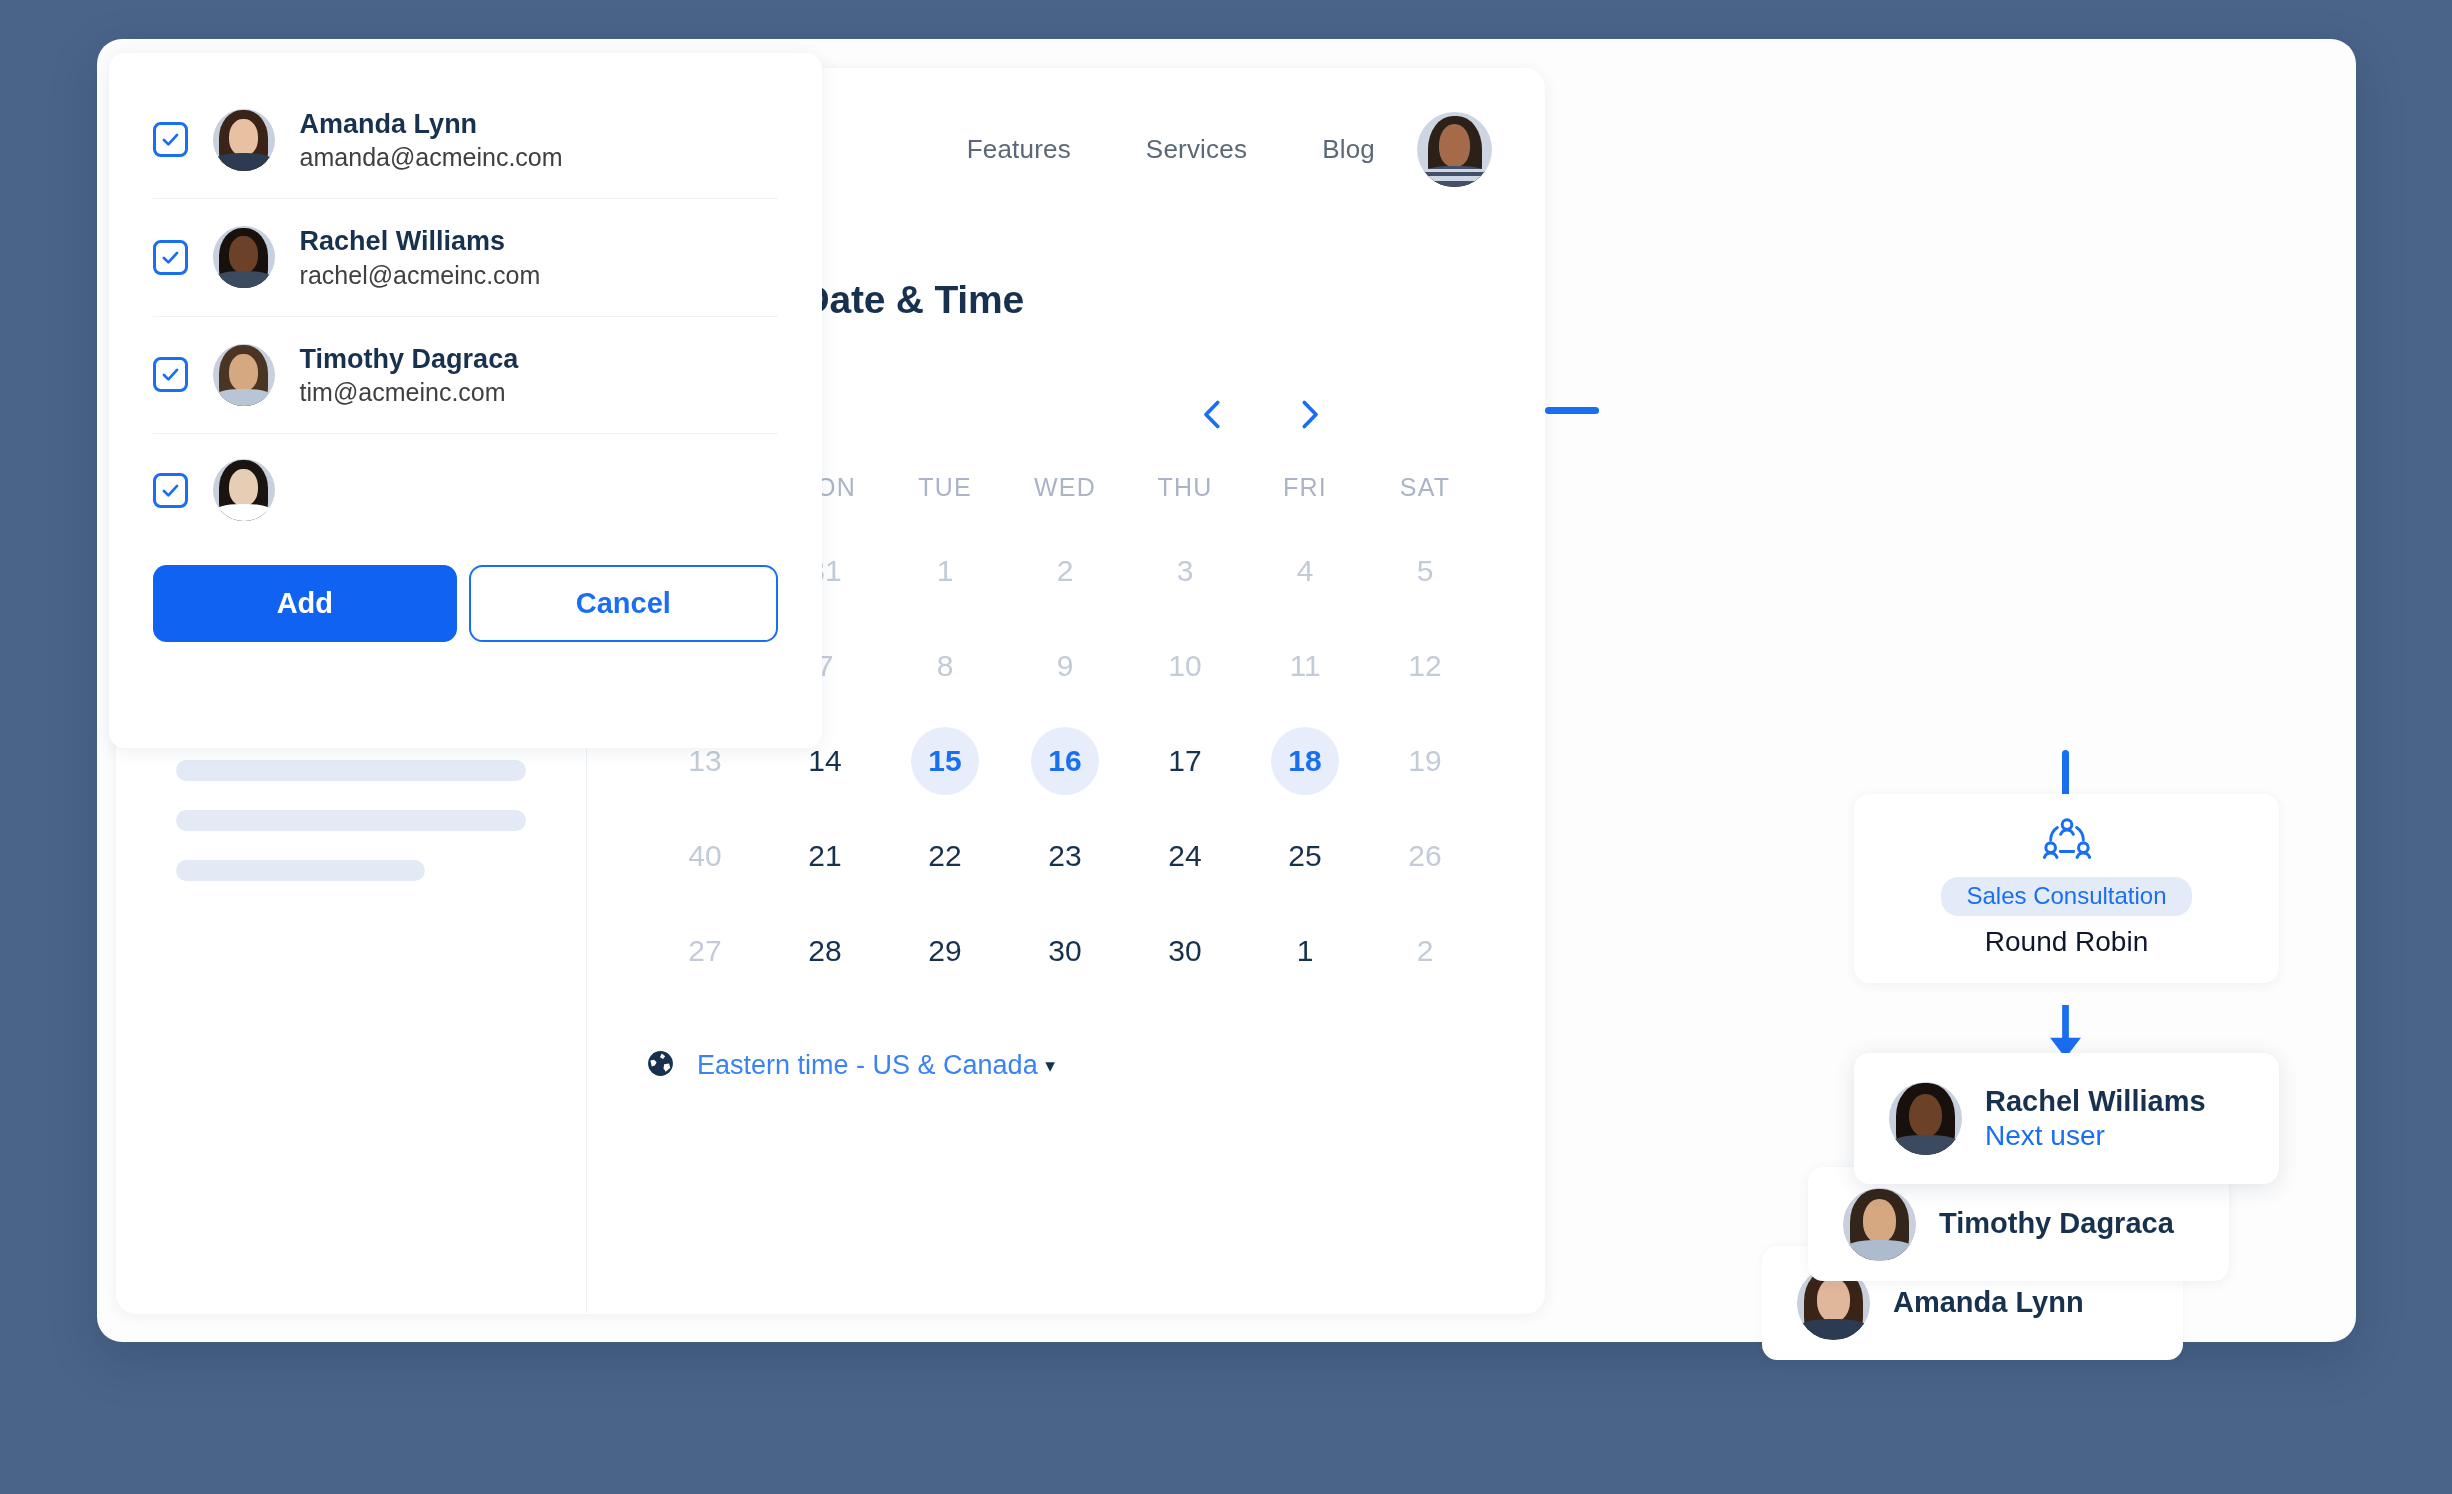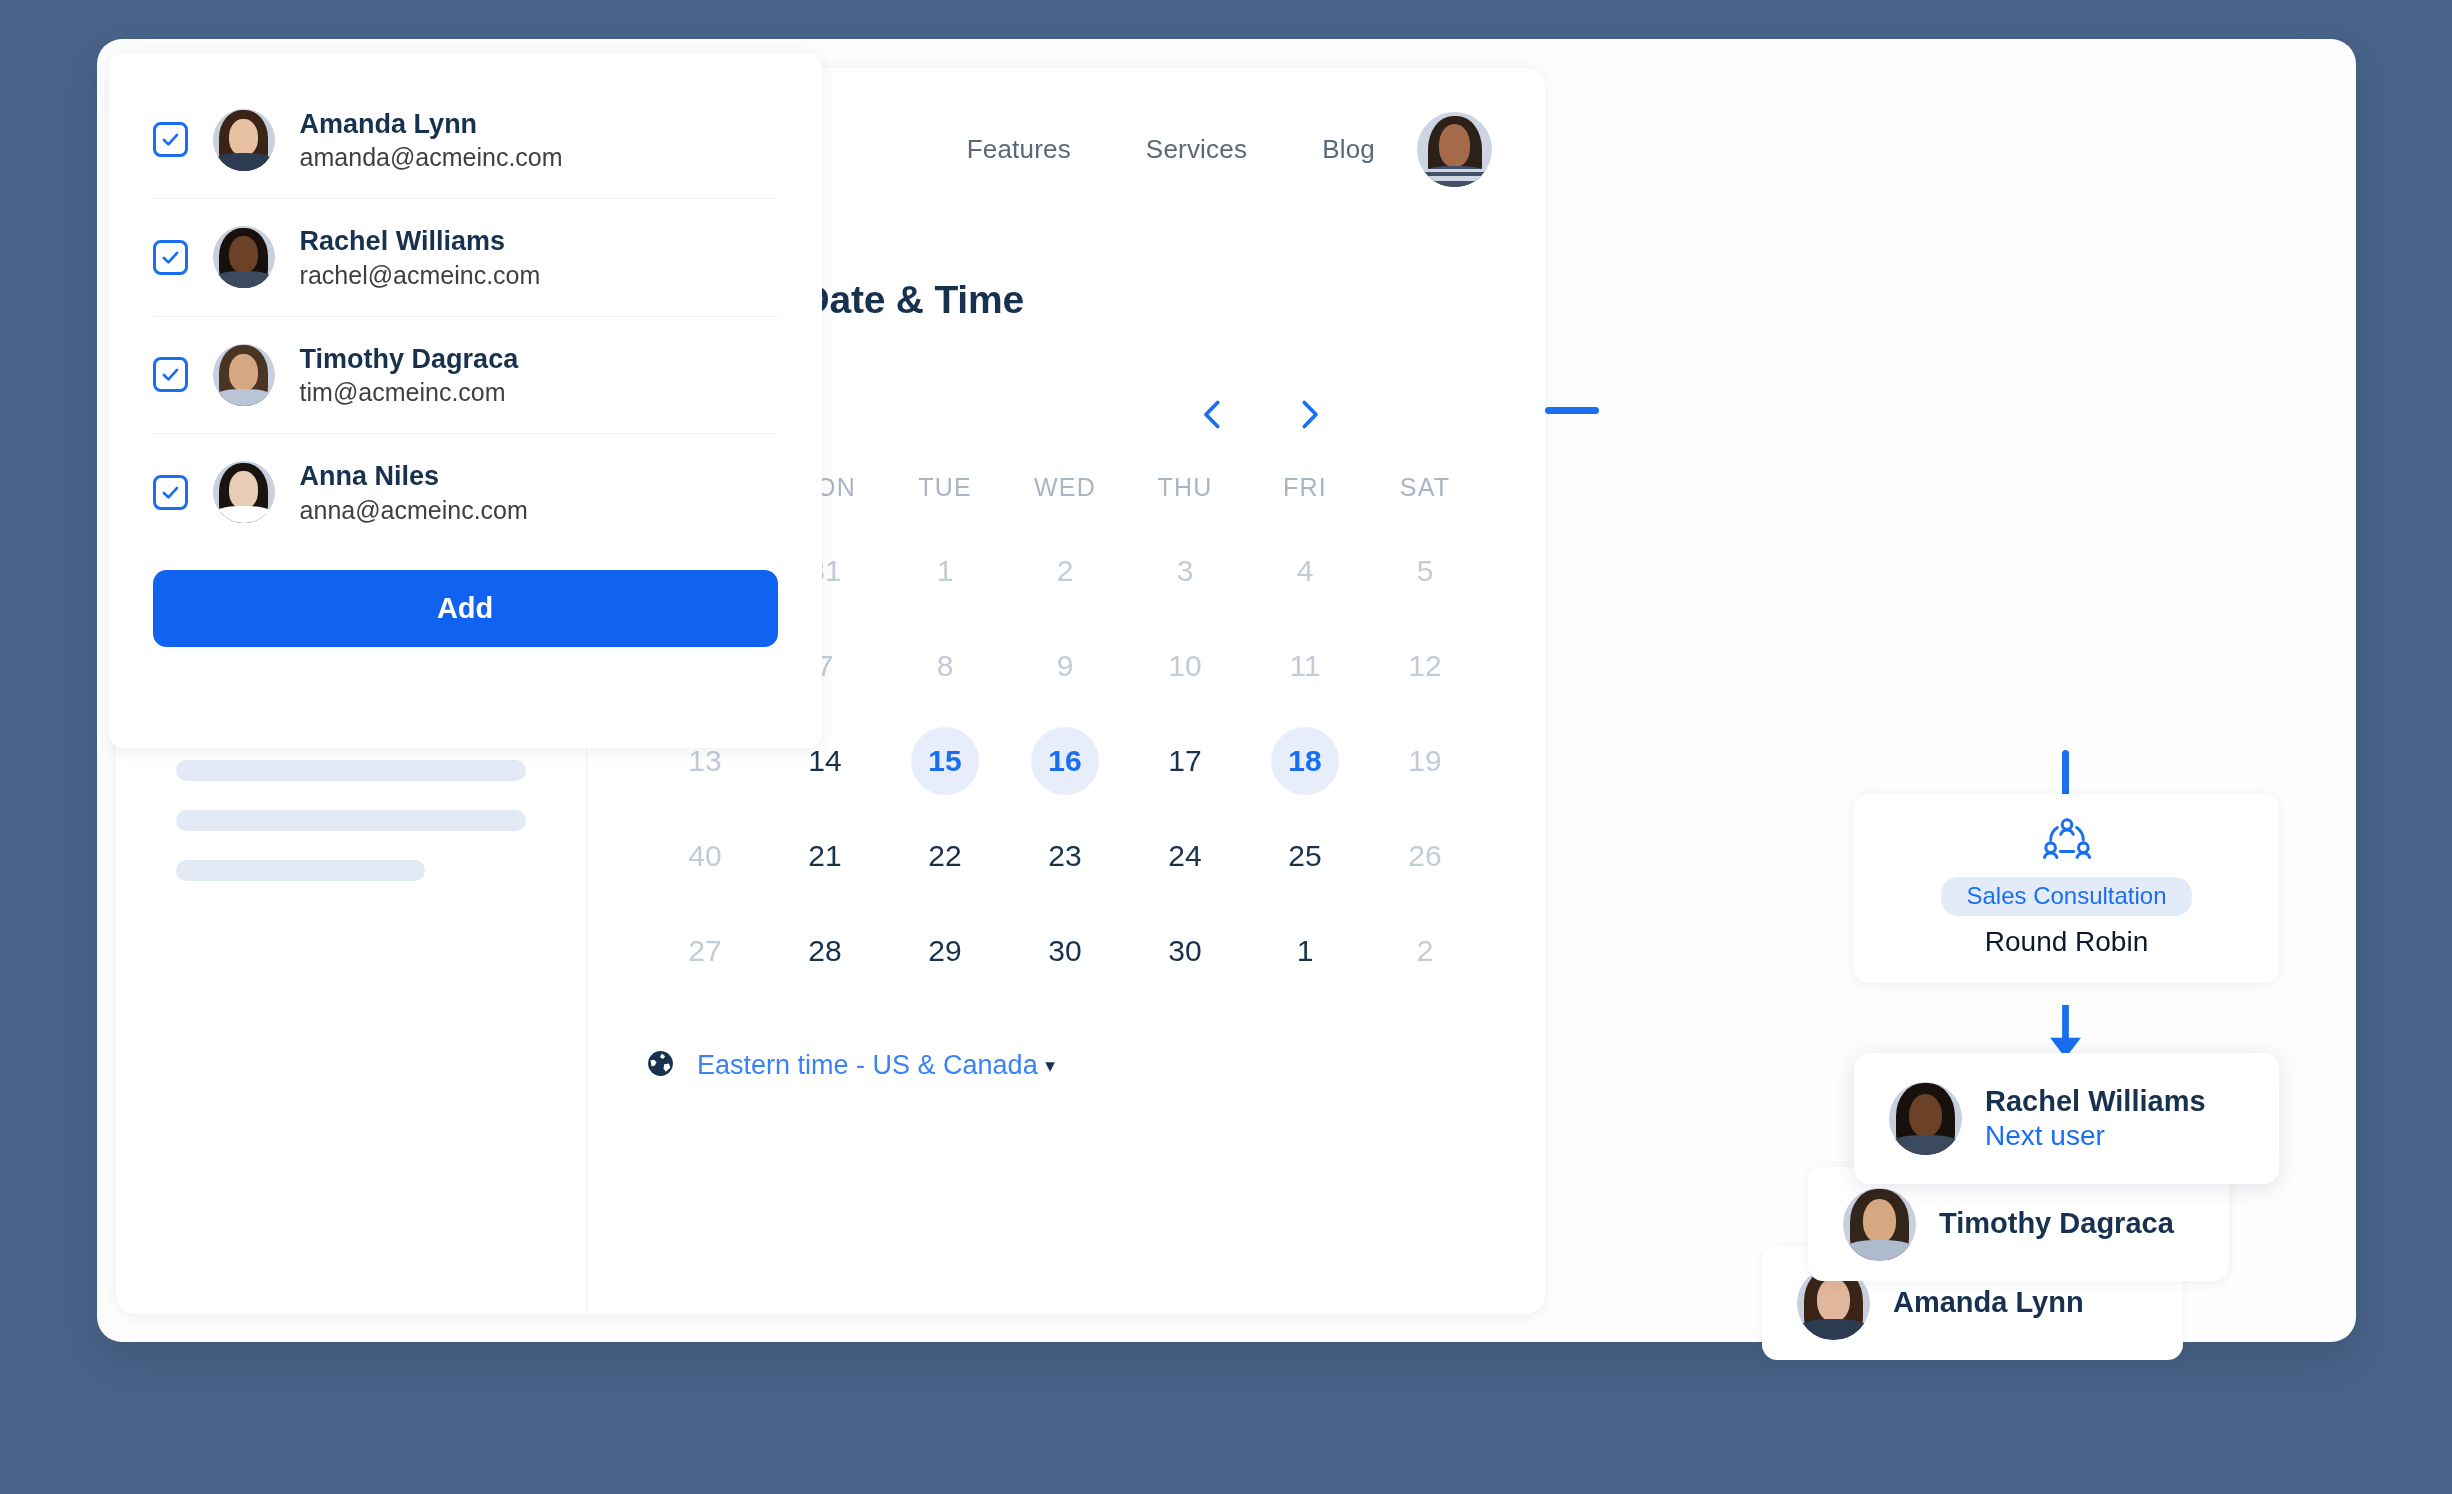--- a/index.html
+++ b/index.html
@@ -472,28 +472,25 @@
           <div class="chk">
             <svg width="21" height="21" viewBox="0 0 24 24">
               <path d="M4.5 12.6 L9.6 17.6 L19.5 6.8" stroke="#1a6ef0" stroke-width="3.1" fill="none" stroke-linecap="round" stroke-linejoin="round"></path>
             </svg>
           </div>
           <div class="avatar-sm">
             <div class="f-hair" style="background:#191410"></div>
             <div class="f-face" style="background:#e6cdb4"></div>
             <div class="f-body" style="background:#ffffff"></div>
           </div>
-          <div>
-            <div class="u-name">Anna Niles</div>
-            <div class="u-mail">anna@acmeinc.com</div>
-          </div>
         </div>
       </div>
     <div class="btn-row">
       <div class="btn btn-primary">Add</div>
+      <div class="btn btn-secondary">Cancel</div>
     </div>
   </div>
 
   <div class="rr-card">
     <span>
       <svg width="54" height="50" viewBox="0 0 56 52">
         <circle cx="28" cy="10" r="5" fill="none" stroke="#1a6ef0" stroke-width="3.2"></circle>
         <path d="M21.5 20 a7 7 0 0 1 13 0" fill="none" stroke="#1a6ef0" stroke-width="3.2" stroke-linecap="round"></path>
         <circle cx="11" cy="34" r="5" fill="none" stroke="#1a6ef0" stroke-width="3.2"></circle>
         <path d="M4.5 44 a7 7 0 0 1 13 0" fill="none" stroke="#1a6ef0" stroke-width="3.2" stroke-linecap="round"></path>

